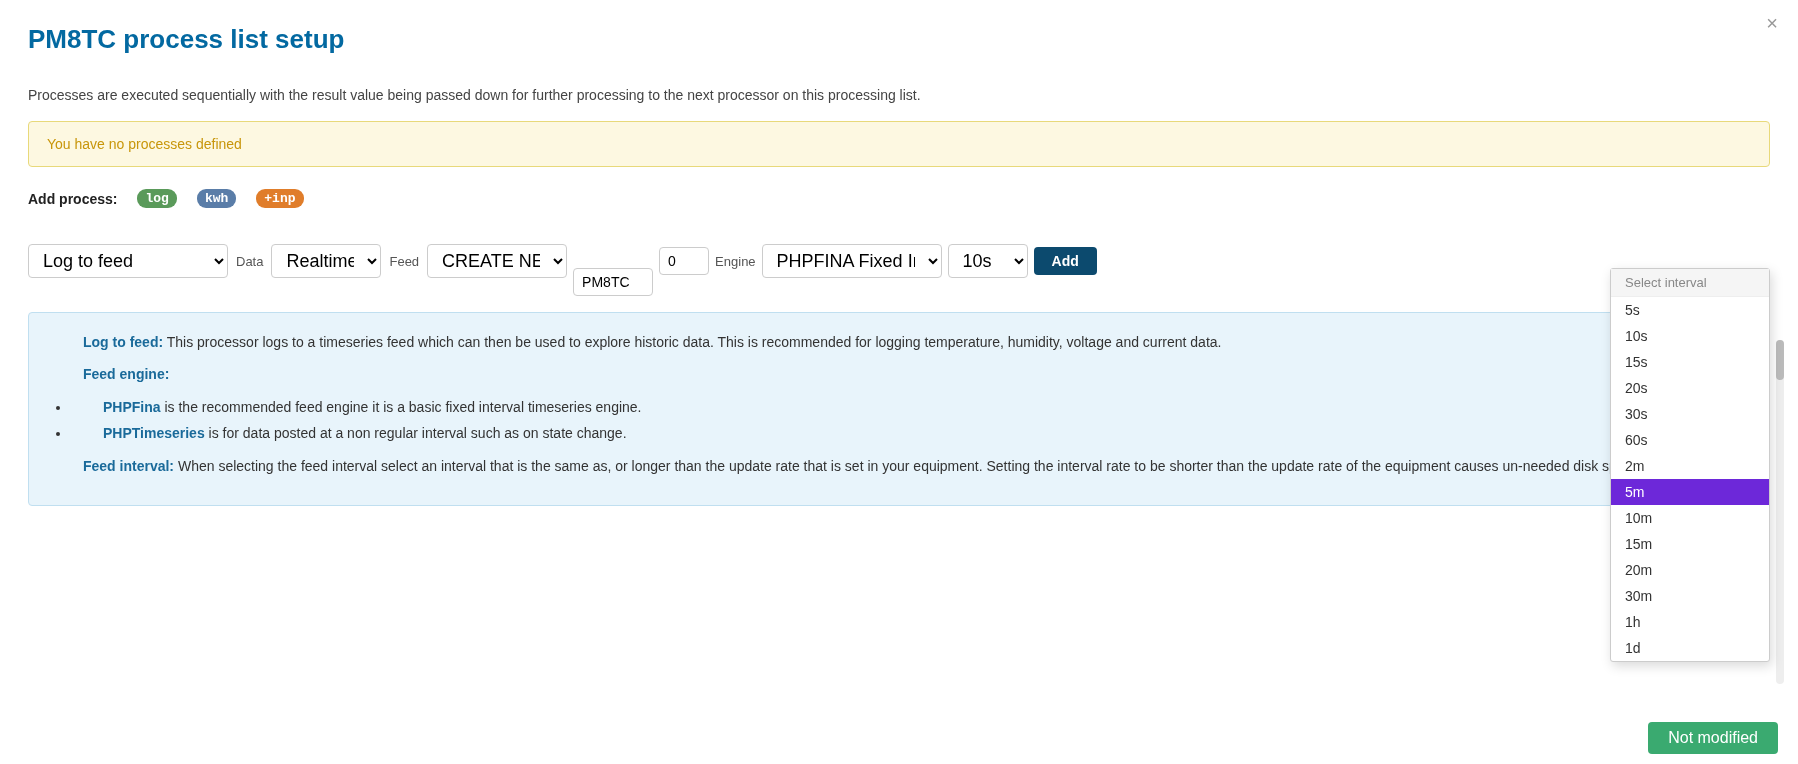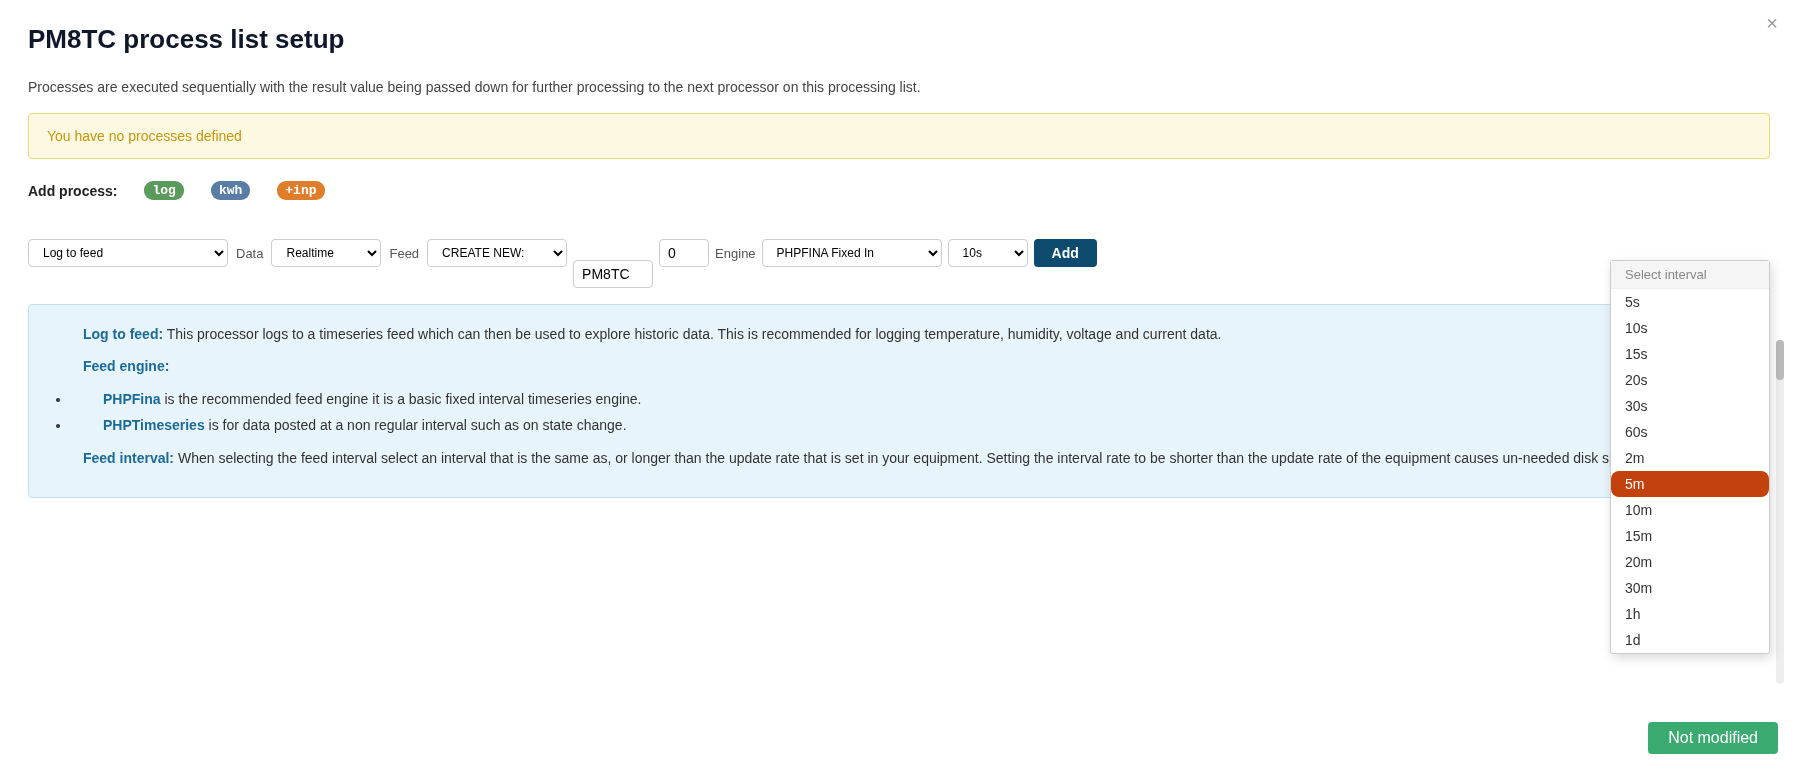--- a/index.html
+++ b/index.html
@@ -23,41 +23,41 @@
       right: 20px;
       font-size: 20px;
       color: #999;
       cursor: pointer;
       background: none;
       border: none;
     }
     .page-title {
       font-size: 26px;
       font-weight: bold;
-      color: #0f172a;
-      margin-bottom: 24px;
+      color: #0369a1;
+      margin-bottom: 32px;
     }
     .description {
       font-size: 14px;
       color: #444;
       margin-bottom: 18px;
     }
     .warning-box {
       background: #fdf8e1;
       border: 1px solid #e8d97a;
       color: #c8960a;
       padding: 14px 18px;
       border-radius: 4px;
       margin-bottom: 22px;
       font-size: 14px;
     }
     .add-process-row {
       display: flex;
       align-items: center;
-      gap: 27px;
+      gap: 20px;
       margin-bottom: 18px;
     }
     .add-process-label {
       font-weight: bold;
       font-size: 14px;
       color: #222;
     }
     .tag {
       display: inline-block;
       padding: 2px 8px;
@@ -75,21 +75,21 @@
       display: flex;
       align-items: center;
       gap: 6px;
       margin-bottom: 16px;
       position: relative;
     }
     .form-select {
       padding: 5px 10px;
       border: 1px solid #ccc;
       border-radius: 4px;
-      font-size: 12px;
+      font-size: 18px;
       background: #fff;
       cursor: pointer;
       appearance: auto;
     }
     .select-log-to-feed {
       width: 200px;
     }
     .label-inline {
       font-size: 13px;
       color: #555;
@@ -149,23 +149,22 @@
       background: #f5f5f5;
       border-bottom: 1px solid #eee;
     }
     .dropdown-item {
       padding: 5px 14px;
       font-size: 14px;
       cursor: pointer;
       color: #333;
     }
     .dropdown-item.selected {
-      background: #c2410c;
+      background: #6d28d9;
       color: #fff;
-      border-radius: 8px;
     }
 
     .info-box {
       background: #e8f4fb;
       border: 1px solid #c0dff0;
       border-radius: 4px;
       padding: 18px 22px;
       font-size: 14px;
       color: #333;
       line-height: 1.6;

